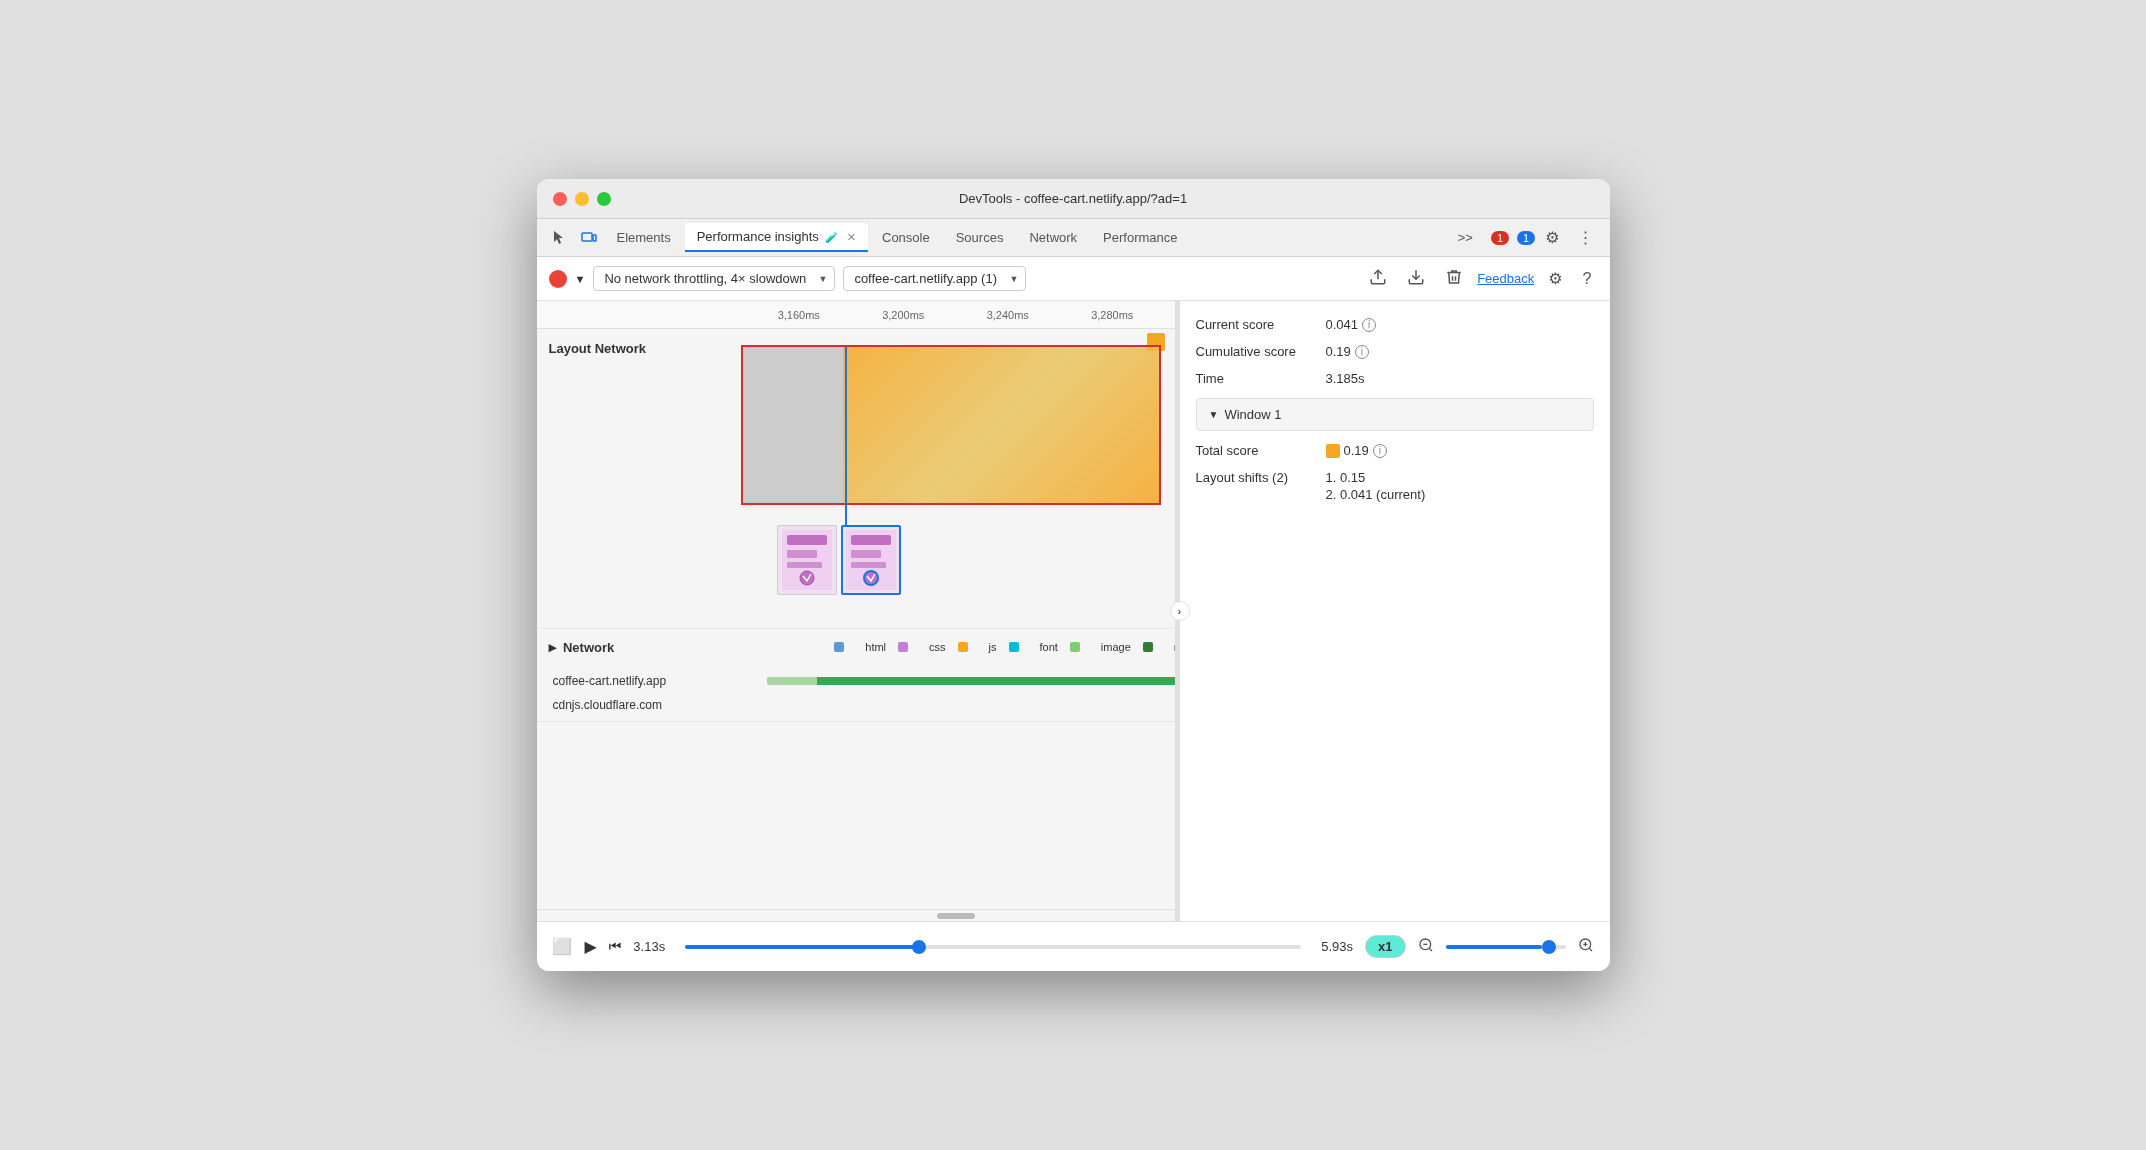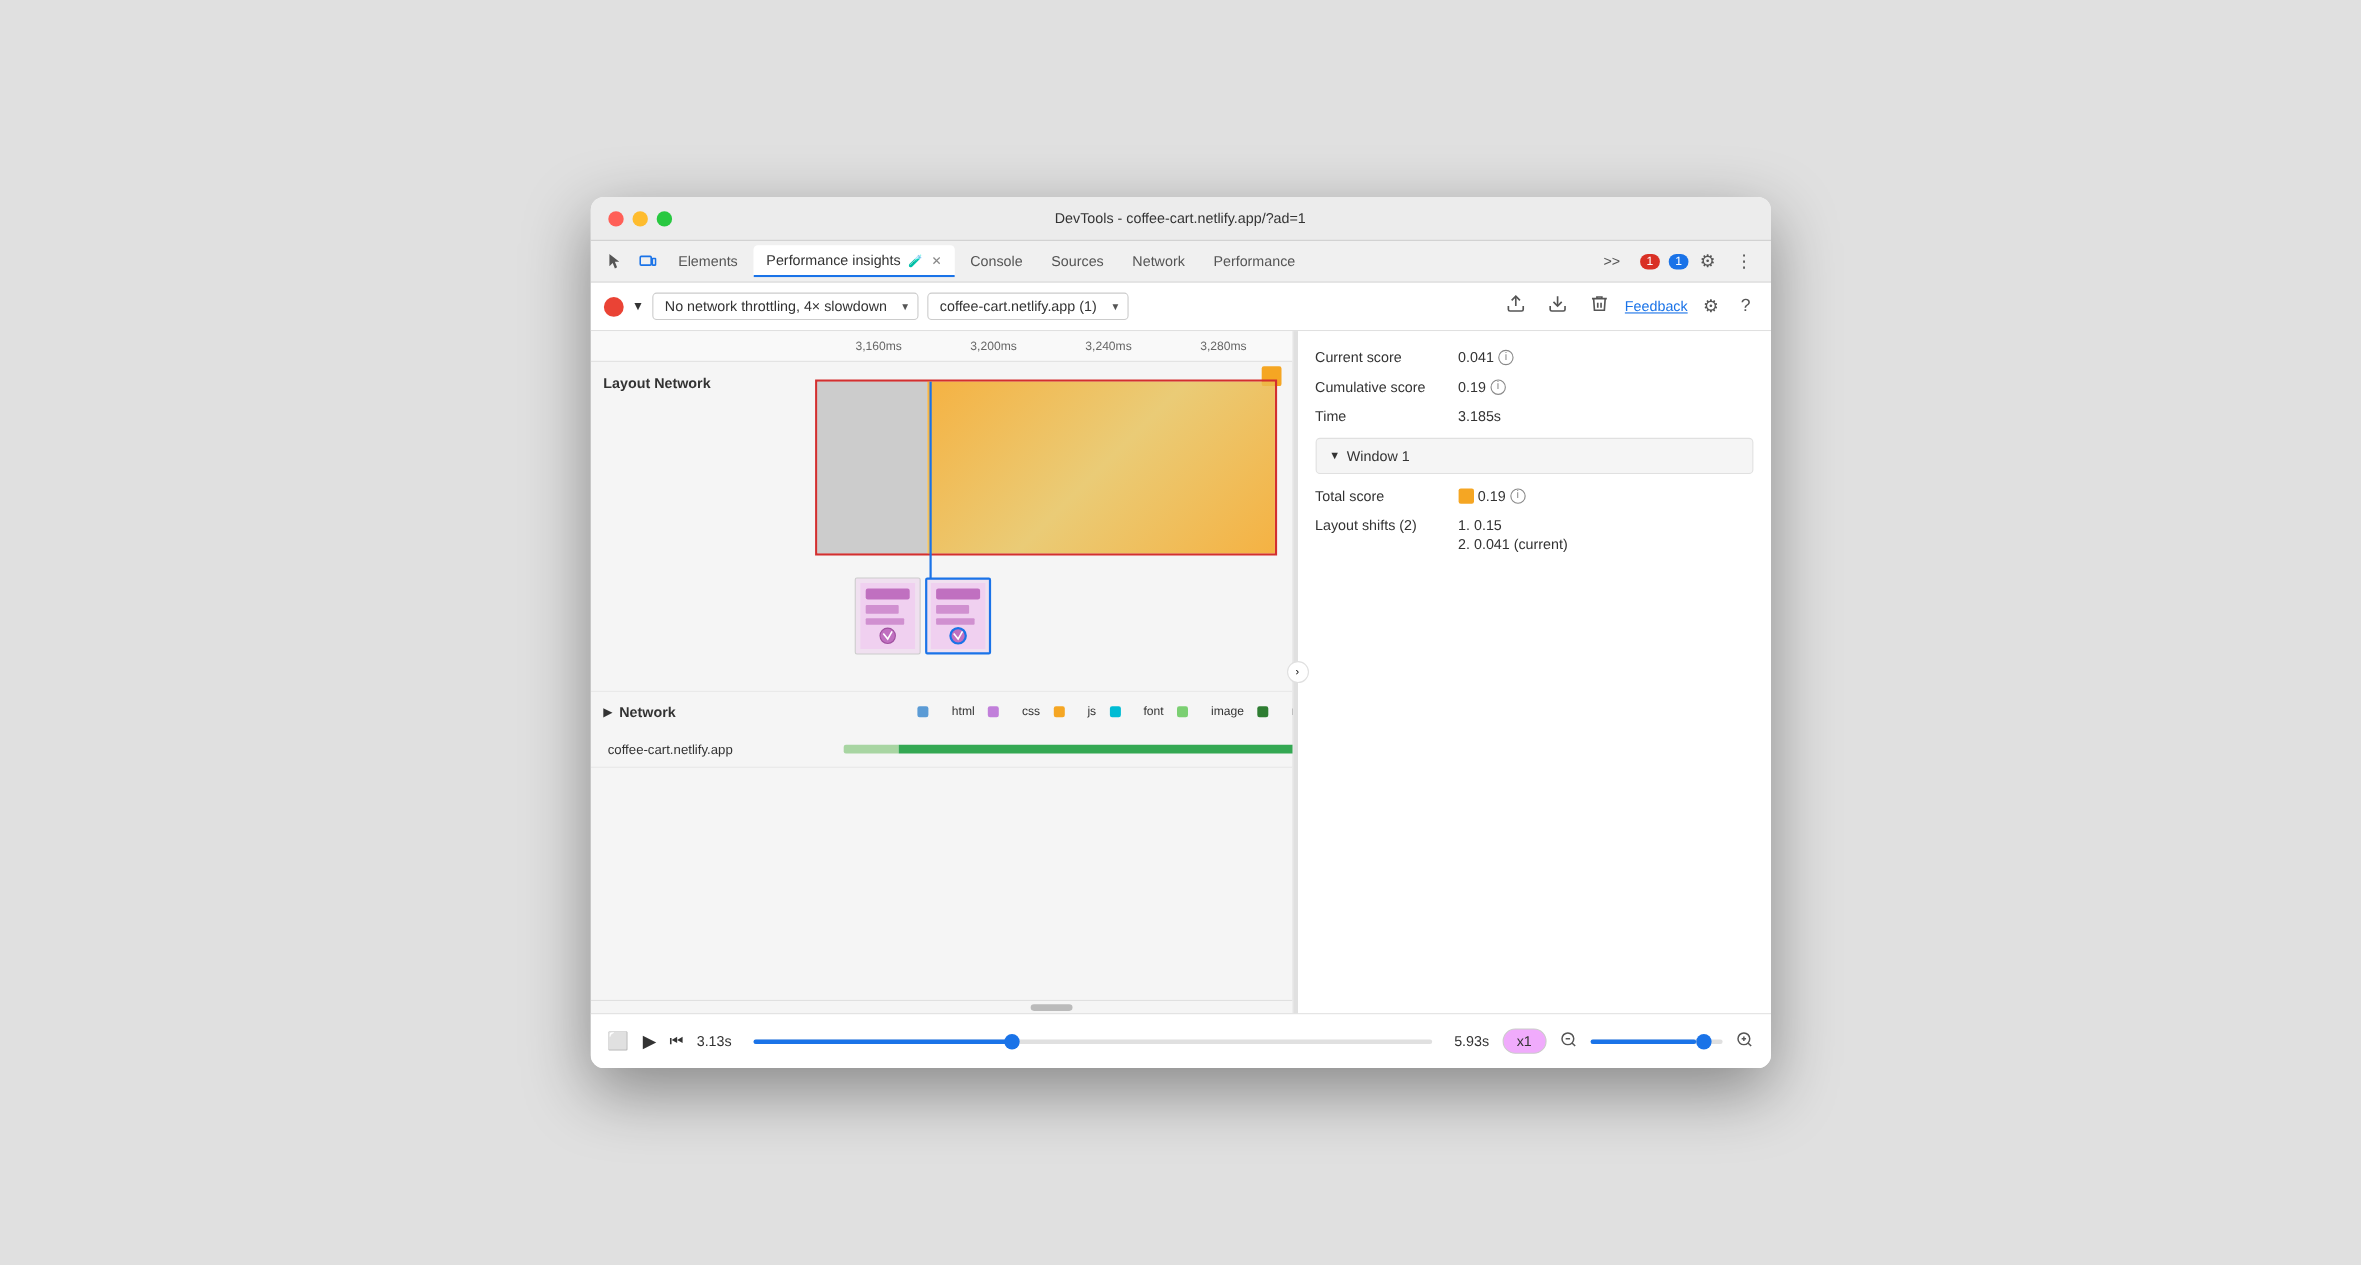--- a/index.html
+++ b/index.html
@@ -438,27 +438,28 @@
       background: #1a73e8;
       border-radius: 50%;
       top: 50%;
       transform: translateY(-50%);
     }
     .end-time {
       font-size: 13px;
       color: #333;
     }
     .speed-btn {
-      background: #f0abfc;
+      background: #5eead4;
       border: 1px solid #ccc;
       border-radius: 12px;
       padding: 3px 12px;
       font-size: 13px;
       cursor: pointer;
       color: #333;
+      font-weight: bold;
     }
     .zoom-icon {
       color: #555;
       font-size: 14px;
     }
     .zoom-bar-container {
       width: 120px;
       position: relative;
       height: 4px;
       background: #e0e0e0;
@@ -783,20 +784,24 @@
           <div class="network-entries">
             <div class="network-entry">
               <div class="entry-label">coffee-cart.netlify.app</div>
               <div class="entry-bar-container">
                 <div style="margin-left:30px; display:flex; align-items:center; height:100%;">
                   <div class="entry-bar-wait" style="width:50px;"></div>
                   <div class="entry-bar-main" style="width:390px;"></div>
                 </div>
               </div>
             </div>
+            <div class="network-entry">
+              <div class="entry-label">cdnjs.cloudflare.com</div>
+              <div class="entry-bar-container"></div>
+            </div>
           </div>
         </div>
       </div>
 
       <div class="scrollbar-area">
         <div class="scrollbar-thumb"></div>
       </div>
     </div>
 
     <div class="resize-handle">

